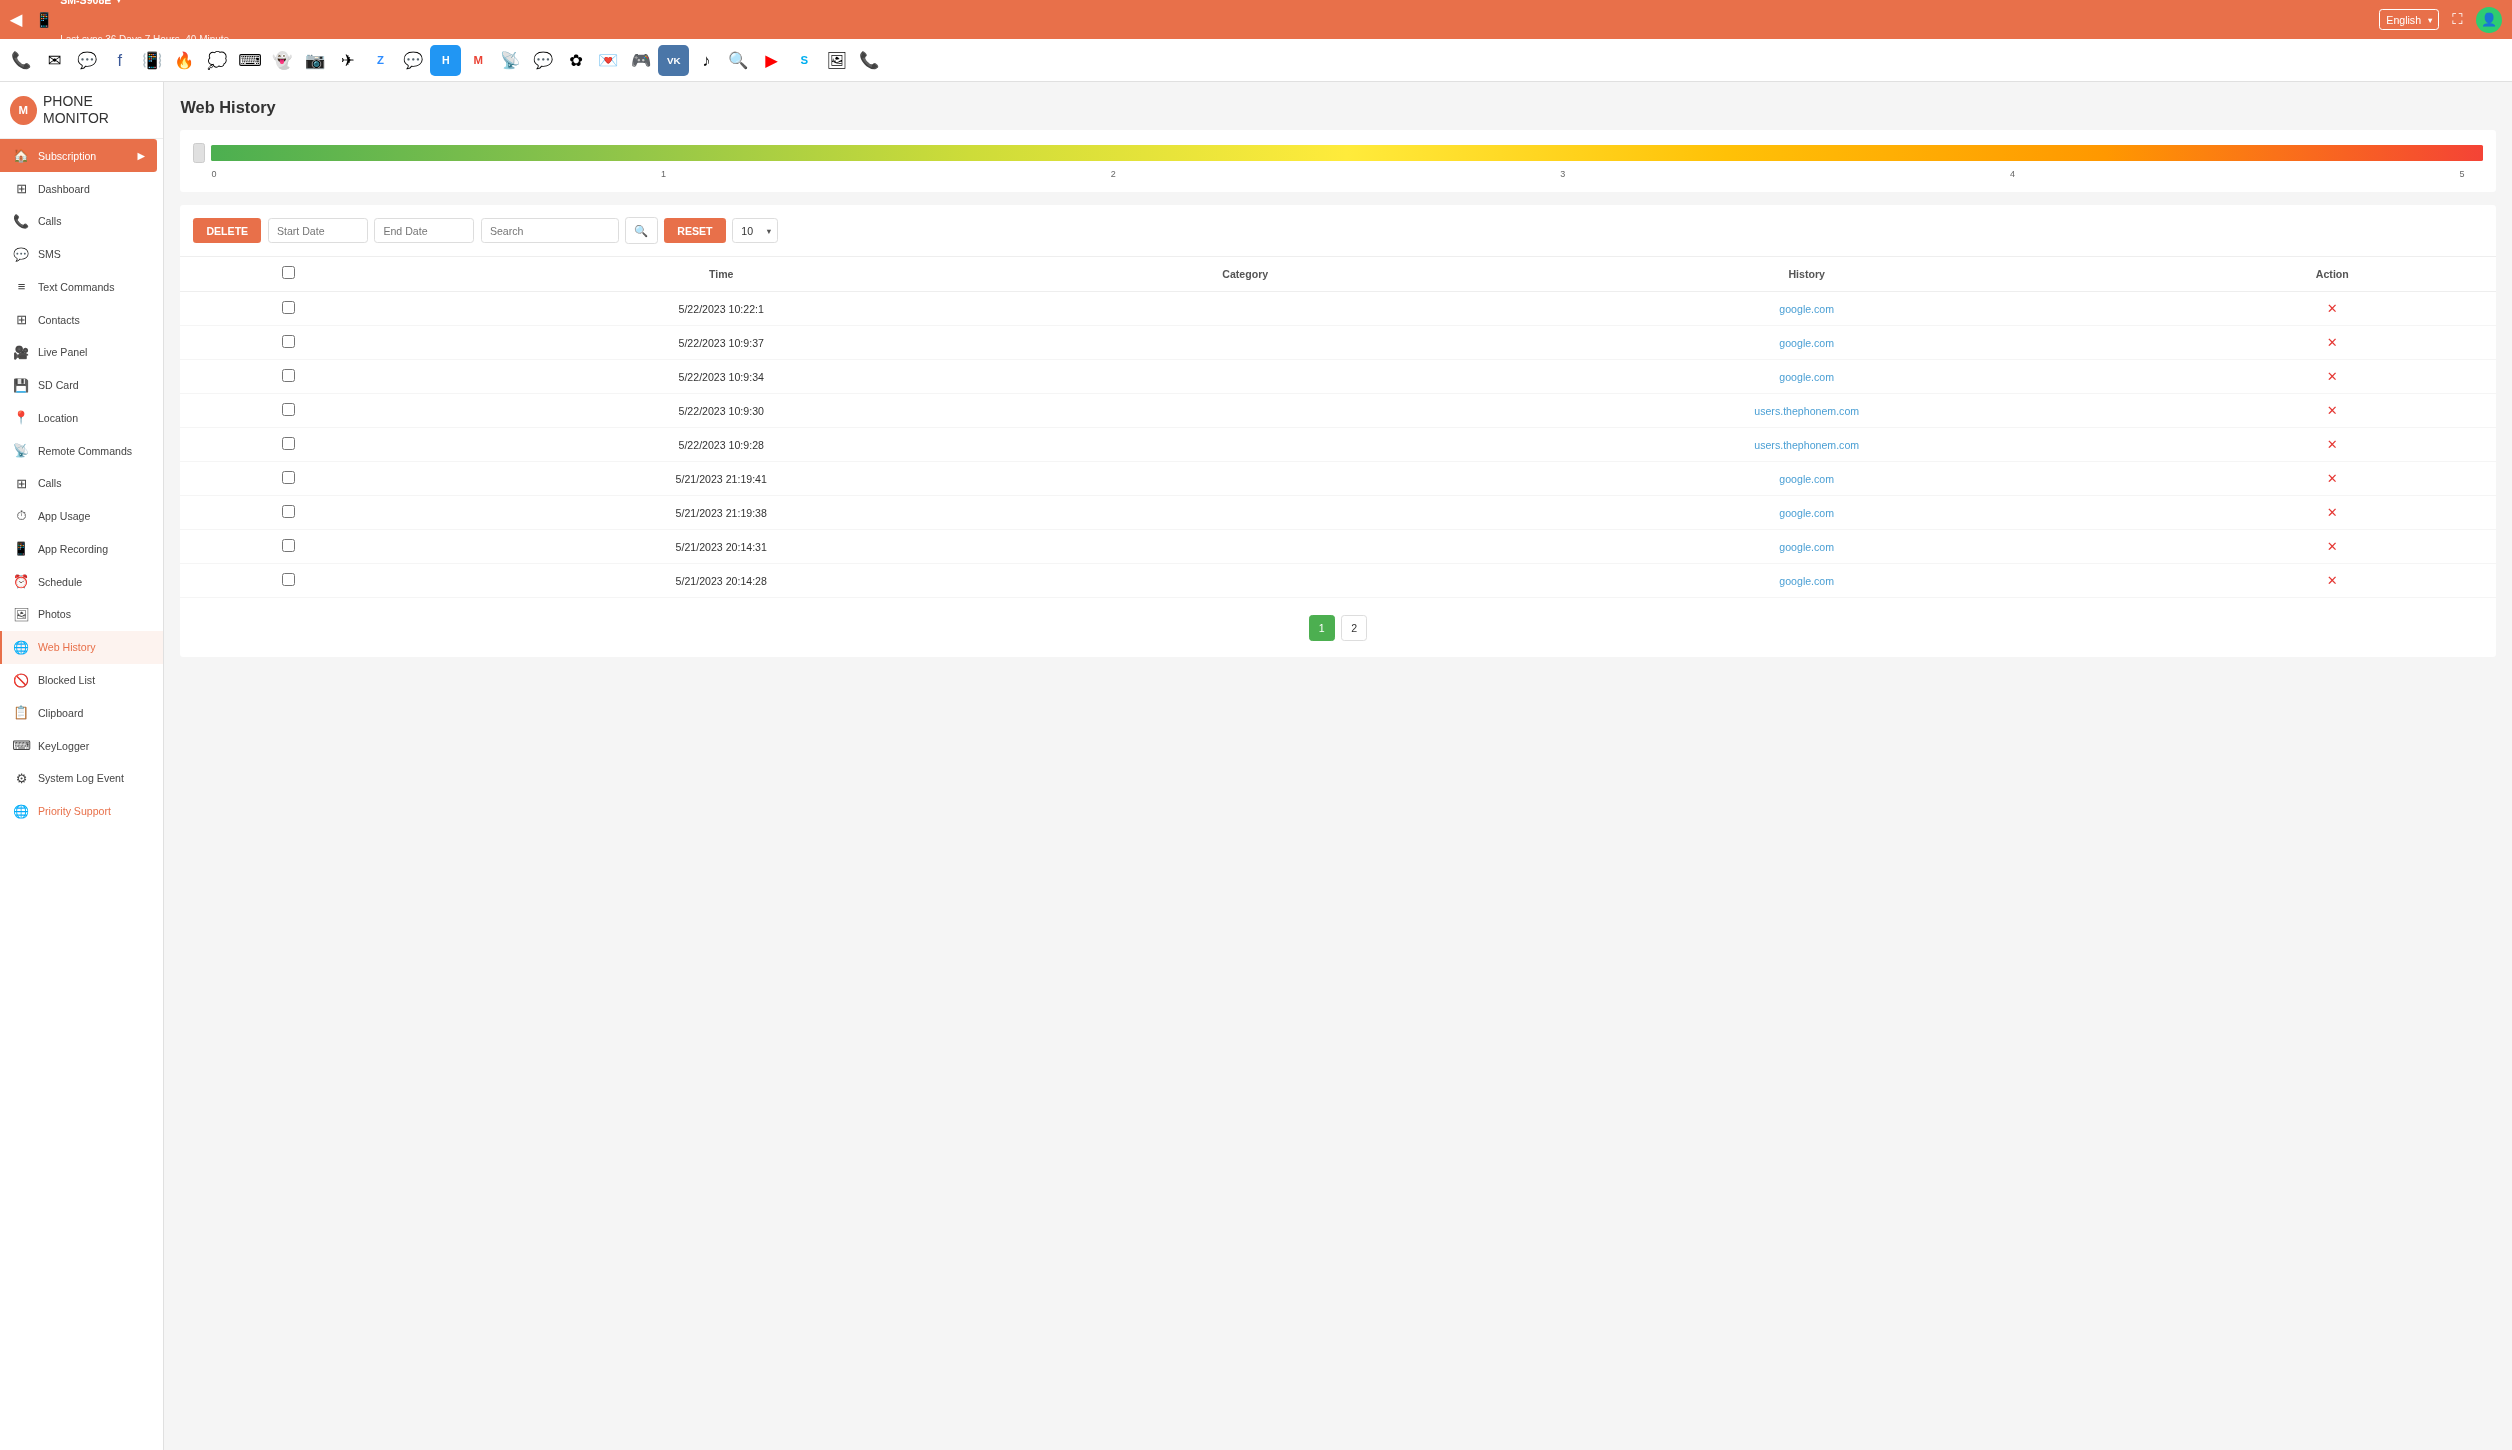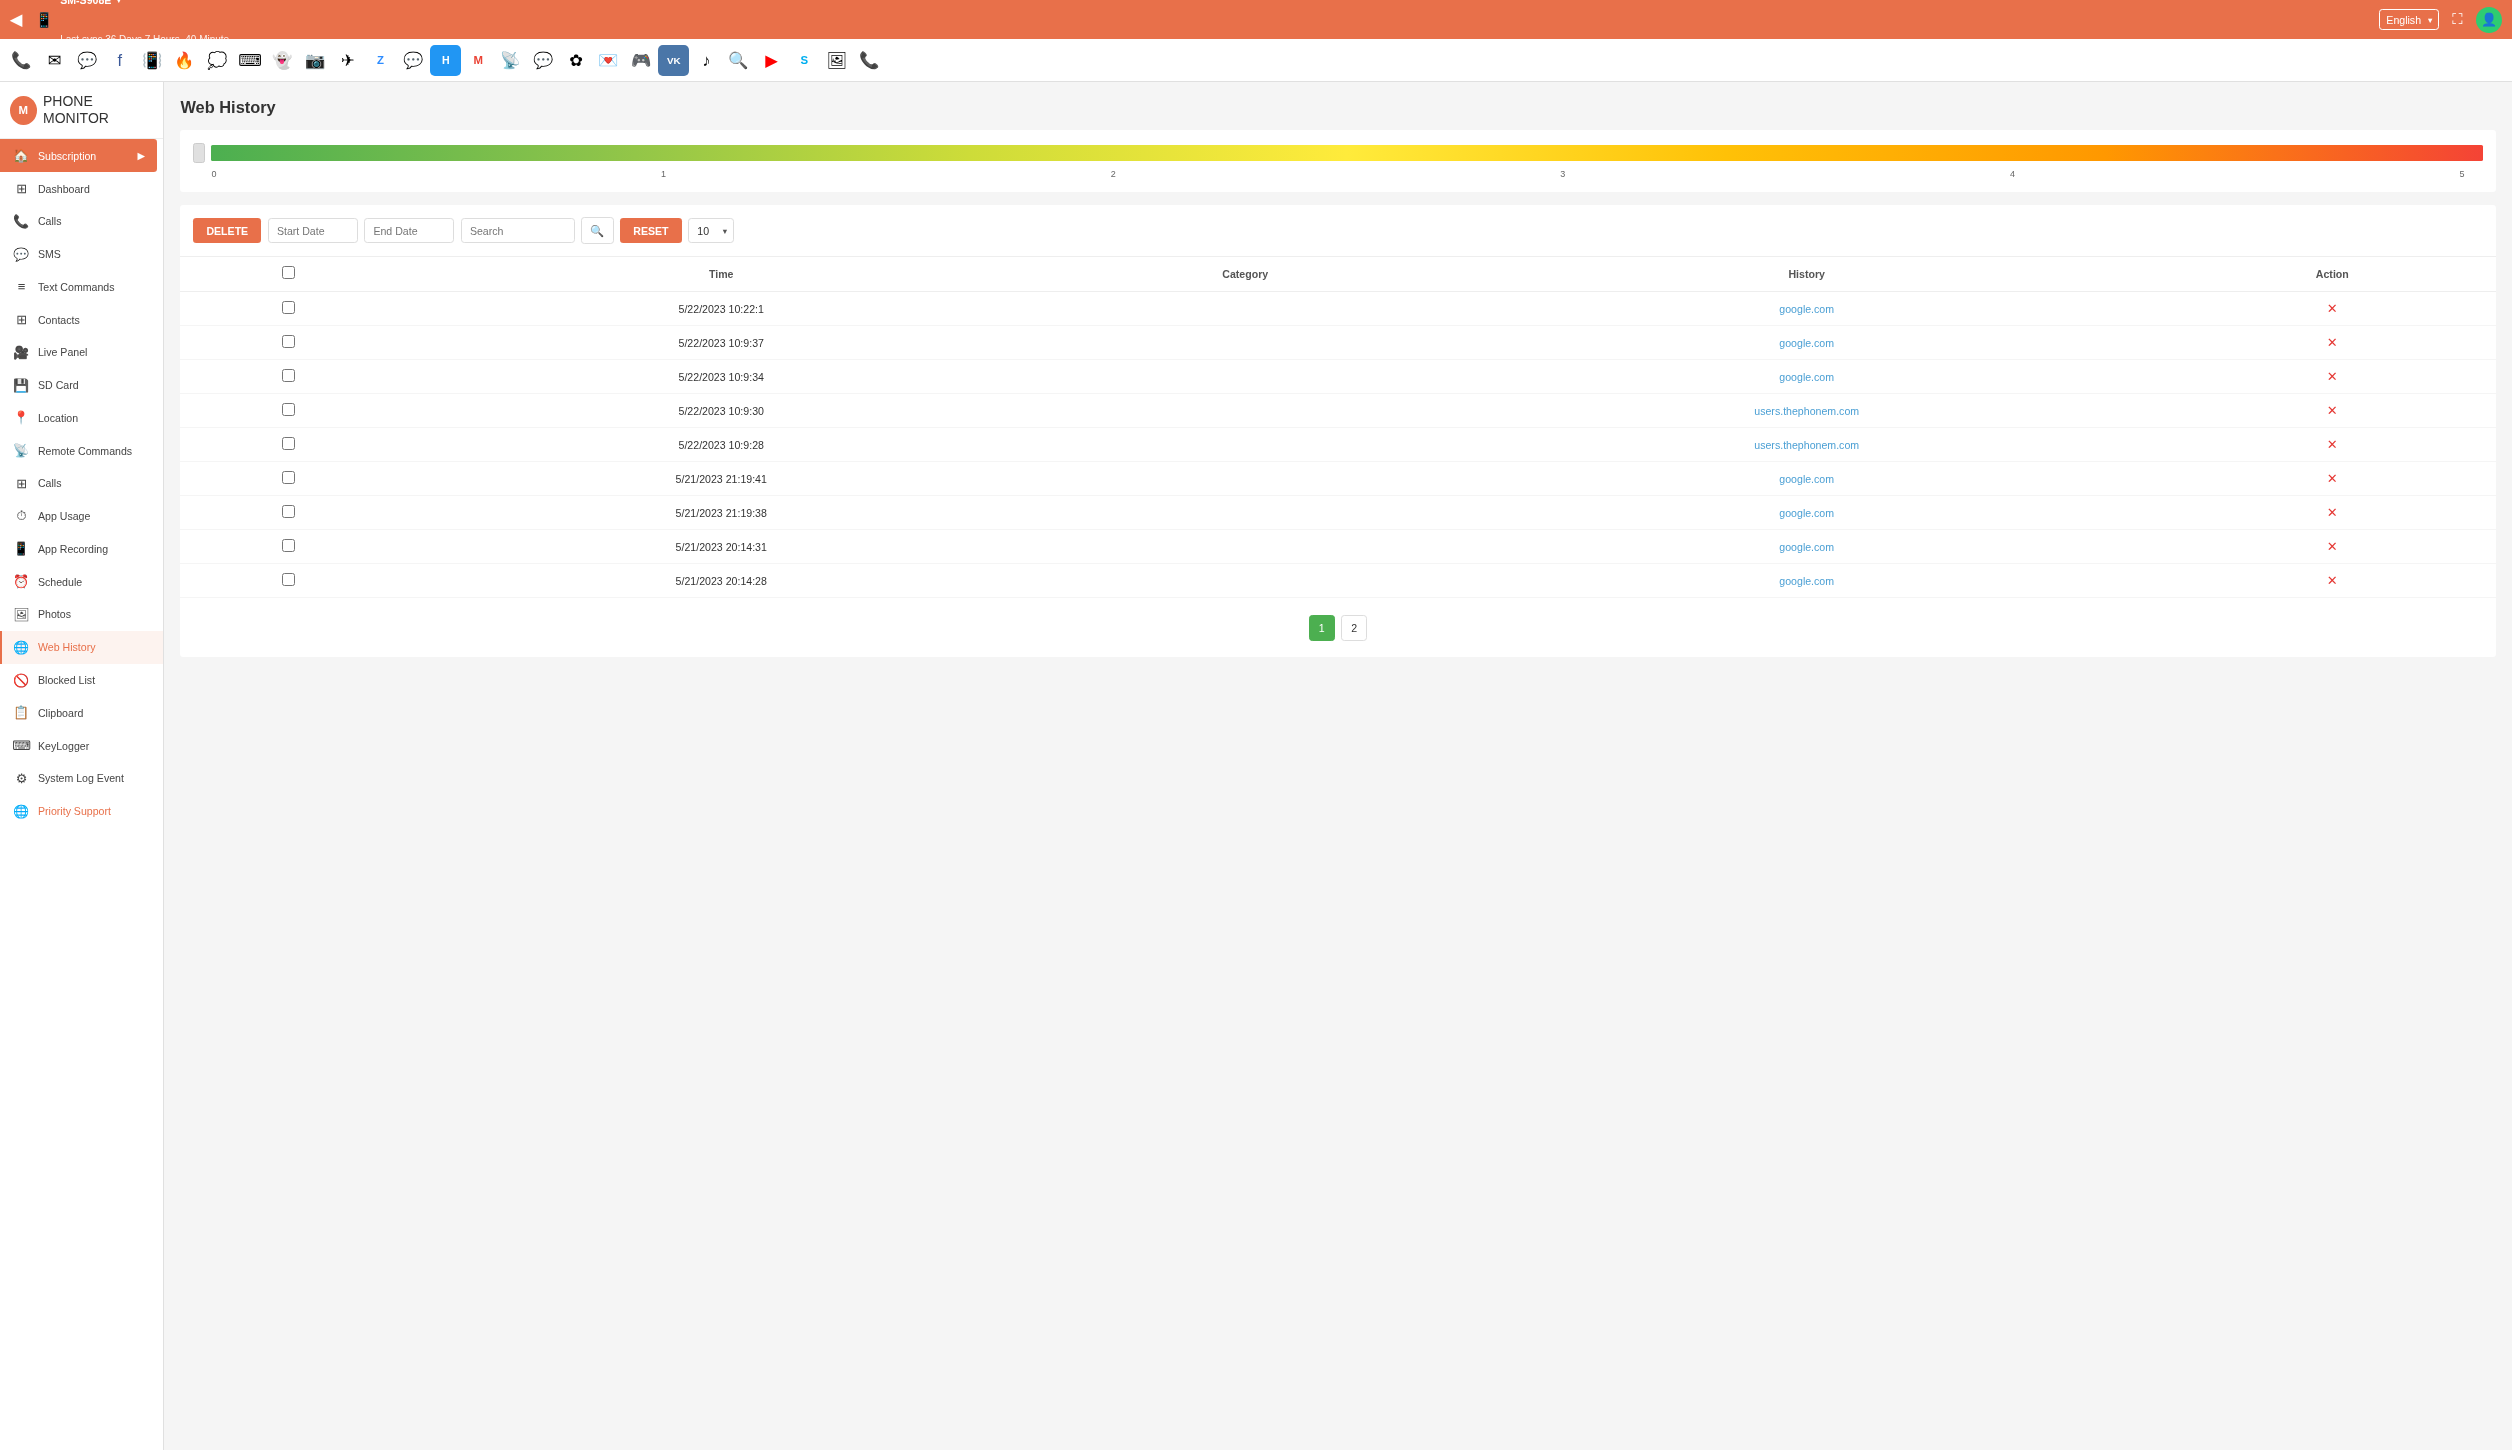--- a/index.html
+++ b/index.html
@@ -255,30 +255,30 @@
       font-size: 10.6px;
       font-weight: bold;
       cursor: pointer;
     }
     .input-date {
       border: 0.8px solid #ddd;
       border-radius: 3.3px;
       padding: 5.7px 8.2px;
       font-size: 10.6px;
       color: #999;
-      width: 90px;
+      width: 100px;
       outline: none;
     }
     .input-search {
       border: 0.8px solid #ddd;
       border-radius: 3.3px;
       padding: 5.7px 8.2px;
       font-size: 10.6px;
       color: #333;
-      width: 114px;
+      width: 138px;
       outline: none;
     }
     .btn-search {
       background: none;
       border: 0.8px solid #ddd;
       border-radius: 3.3px;
       padding: 5.7px 8.2px;
       cursor: pointer;
       font-size: 11.4px;
       color: #555;

